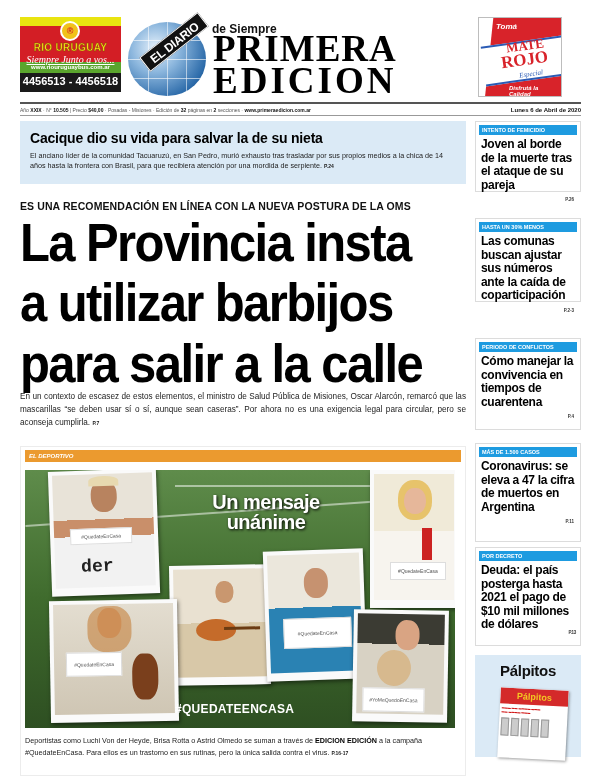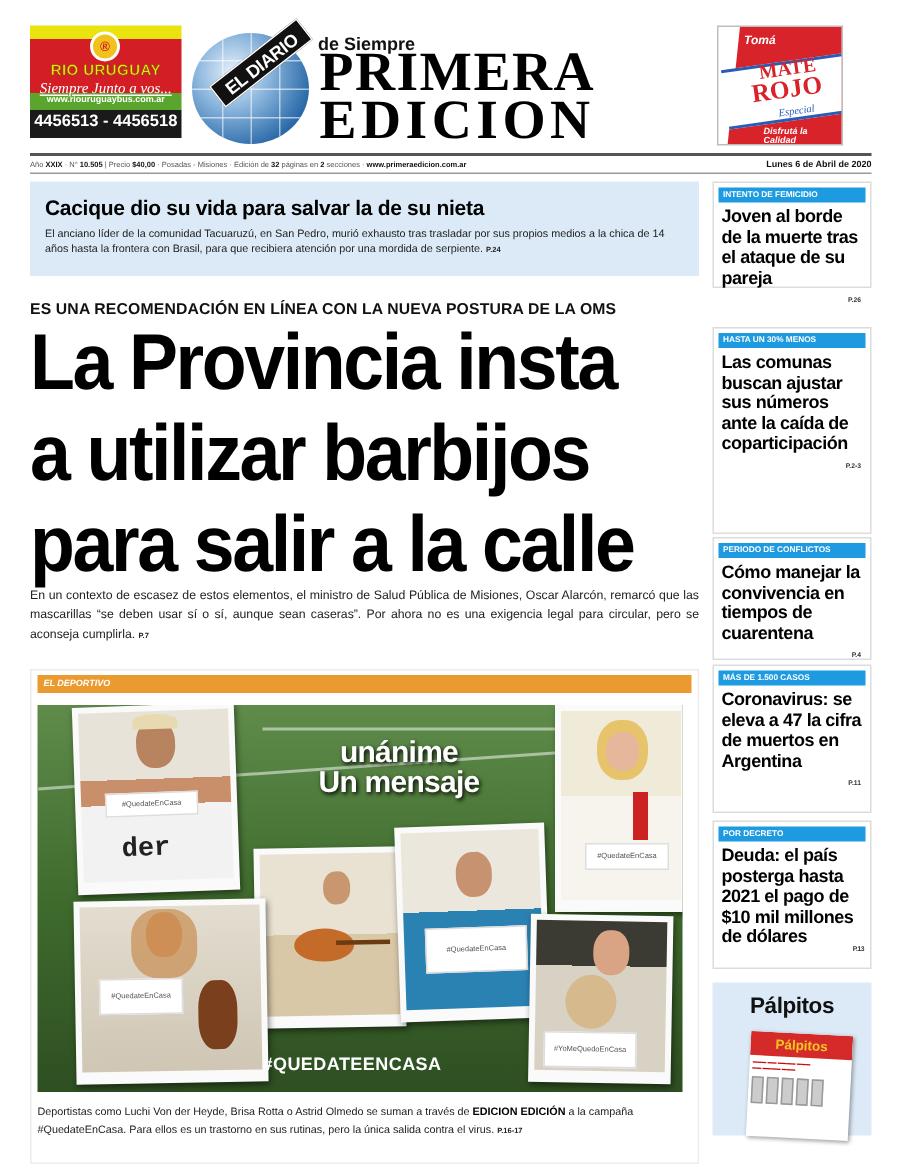--- a/index.html
+++ b/index.html
@@ -144,22 +144,22 @@
     <div class="polaroid" style="left:25px;top:0px;width:108px;height:125px;transform:rotate(-2deg)">
       <div class="img" style="background:linear-gradient(#e8e3d8 0 40%, #c98f6a 40% 55%, #f2f2f2 55%);">
         <div style="position:absolute;left:38px;top:6px;width:26px;height:32px;border-radius:45%;background:#b8835f;"></div>
         <div style="position:absolute;left:36px;top:2px;width:30px;height:10px;border-radius:50% 50% 0 0;background:#e7d9b0;"></div>
         <div class="sign" style="left:16px;top:54px;width:62px;height:16px;">#QuedateEnCasa</div>
         <div style="position:absolute;left:26px;top:82px;font-family:'Liberation Mono',monospace;font-size:18px;font-weight:bold;color:#222;">der</div>
       </div>
     </div>
 
     <div class="mensaje">
+      <div>Un mensaje</div>
       <div>unánime</div>
-      <div>Un mensaje</div>
     </div>
 
     <div class="polaroid" style="left:345px;top:0px;width:88px;height:138px;">
       <div class="img" style="background:linear-gradient(#f0ead8 0 45%, #f7f4ee 45%);">
         <div style="position:absolute;left:24px;top:6px;width:34px;height:40px;border-radius:45%;background:#e7c36b;"></div>
         <div style="position:absolute;left:30px;top:14px;width:22px;height:26px;border-radius:45%;background:#e6b79a;"></div>
         <div style="position:absolute;left:48px;top:54px;width:10px;height:32px;background:#c22;"></div>
         <div class="sign" style="left:16px;top:88px;width:56px;height:18px;">#QuedateEnCasa</div>
       </div>
     </div>
@@ -202,27 +202,27 @@
     <span>Deportistas como Luchi Von der Heyde, Brisa Rotta o Astrid Olmedo se suman a través de </span><b>EDICION EDICIÓN</b><span> a la campaña #QuedateEnCasa. Para ellos es un trastorno en sus rutinas, pero la única salida contra el virus.</span> <span class="page-ref">P.16-17</span>
   </div>
 </div>
 
 <div class="side-card" style="top:121px;height:71px">
   <div class="label">INTENTO DE FEMICIDIO</div>
   <div class="headline">Joven al borde de la muerte tras el ataque de su pareja</div>
   <div class="ref">P.26</div>
 </div>
 
-<div class="side-card" style="top:218px;height:138px">
+<div class="side-card" style="top:218px;height:84px">
   <div class="label">HASTA UN 30% MENOS</div>
   <div class="headline">Las comunas buscan ajustar sus números ante la caída de coparticipación</div>
   <div class="ref">P.2-3</div>
 </div>
 
-<div class="side-card" style="top:358px;height:82px">
+<div class="side-card" style="top:338px;height:92px">
   <div class="label">PERIODO DE CONFLICTOS</div>
   <div class="headline">Cómo manejar la convivencia en tiempos de cuarentena</div>
   <div class="ref">P.4</div>
 </div>
 
 <div class="side-card" style="top:443px;height:99px">
   <div class="label">MÁS DE 1.500 CASOS</div>
   <div class="headline">Coronavirus: se eleva a 47 la cifra de muertos en Argentina</div>
   <div class="ref">P.11</div>
 </div>

